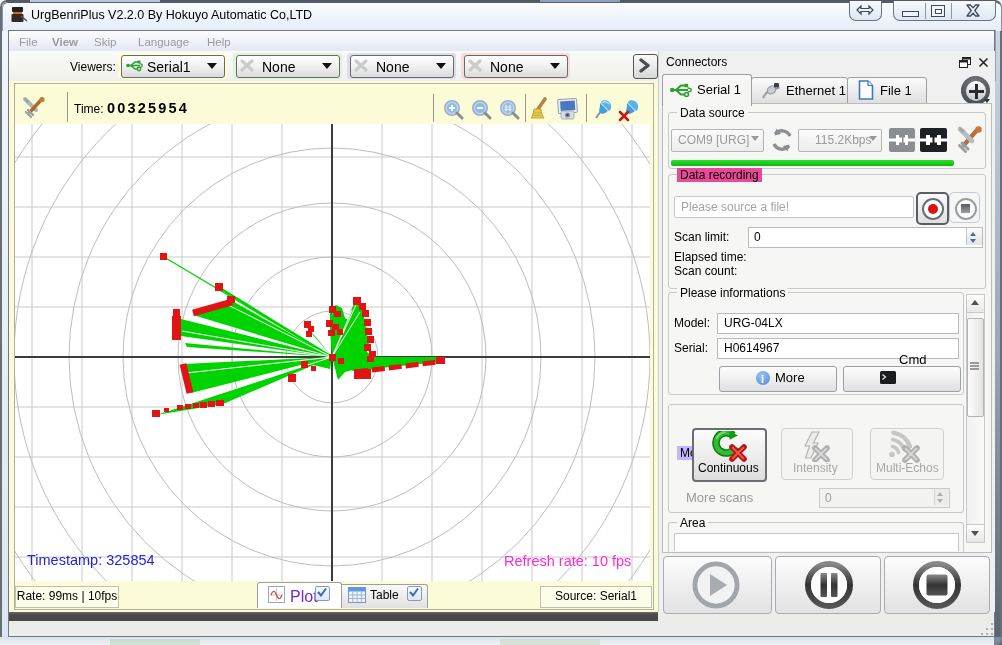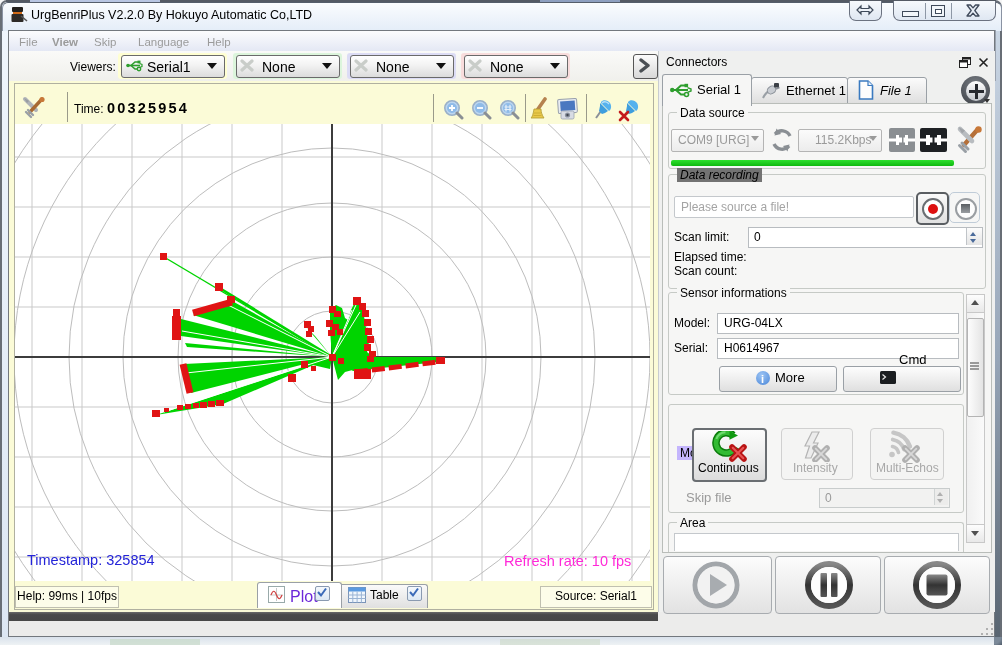--- a/index.html
+++ b/index.html
@@ -260,21 +260,21 @@
         <rect x="289" y="197" width="7" height="7"></rect>
         <rect x="293" y="202" width="6" height="6"></rect>
         <rect x="291" y="207" width="6" height="6"></rect>
 </g>
 
 <text x="12" y="441" font-size="14.5" fill="#2424d8" font-family="Liberation Sans">Timestamp: 325854</text>
 <text x="489" y="442" font-size="14.5" fill="#ff28d8" font-family="Liberation Sans">Refresh rate: 10 fps</text>
 </svg>
 </div>
 
-<div class="abs" style="left:15px;top:586px;width:102px;height:18px;background:#fdfde9;border:1px solid #c0c0b0;font-size:12px;color:#000;padding-top:2px;text-align:center;white-space:nowrap;">Help: 99ms | 10fps</div>
+<div class="abs" style="left:15px;top:586px;width:102px;height:18px;background:#fdfde9;border:1px solid #c0c0b0;font-size:12px;color:#000;padding-top:2px;text-align:center;white-space:nowrap;">Rate: 99ms | 10fps</div>
 <div class="abs" style="left:540px;top:586px;width:110px;height:18px;background:#fdfde9;border:1px solid #c0c0b0;font-size:12px;color:#000;padding-top:2px;text-align:center;">Source: Serial1</div>
 
 <div class="abs" style="left:339px;top:584px;width:87px;height:23px;background:linear-gradient(#fafafa,#e0e0e0);border:1px solid #9aa0a6;border-bottom:none;border-radius:3px 3px 0 0;"></div>
 <div class="abs" style="left:257px;top:582px;width:83px;height:25px;background:#ffffff;border:1px solid #9aa0a6;border-bottom:none;border-radius:3px 3px 0 0;"></div>
 <svg class="abs" style="left:268px;top:586px;" width="17" height="17" viewBox="0 0 17 17">
     <rect x="0.5" y="0.5" width="16" height="16" fill="#fff" stroke="#9aa" stroke-width="1"></rect>
     <path d="M2 9 H15 M8.5 2 V15" stroke="#c8c8c8" stroke-width="1"></path>
     <path d="M3 9 C5 4 6.5 4 8.5 9 C10.5 14 12 14 14 9" stroke="#d04040" stroke-width="1.2" fill="none"></path>
   </svg>
 <div class="abs" style="left:290px;top:588px;font-size:16px;color:#6d28d9;">Plot</div>
@@ -345,21 +345,21 @@
     <path d="M2 15 C4 11 6 9 8 8" stroke="#9aa0a6" stroke-width="2" fill="none"></path>
     <ellipse cx="10.5" cy="7" rx="4.5" ry="3.6" fill="#c8ccd2" stroke="#8a9098" stroke-width="1" transform="rotate(-35 10.5 7)"></ellipse>
     <path d="M13 3.5 L16 1 M15 6 L18.5 4.5" stroke="#8a9098" stroke-width="1.4"></path>
     <rect x="13" y="0" width="5" height="4.5" rx="1" fill="#3a3f46"></rect>
   </svg>
 <div class="abs" style="left:786px;top:83px;font-size:13px;color:#000;text-align:right;">Ethernet 1</div>
 <svg class="abs" style="left:858px;top:80px;" width="16" height="20" viewBox="0 0 16 20">
     <path d="M1.5 1 H10 L14.5 5.5 V19 H1.5 Z" fill="#fdfdfd" stroke="#3a7ac0" stroke-width="1.6"></path>
     <path d="M10 1 L10 5.5 L14.5 5.5" fill="#e8f0fa" stroke="#3a7ac0" stroke-width="1.2"></path>
   </svg>
-<div class="abs" style="left:880px;top:83px;font-size:13px;color:#000;font-style:italic;">File 1</div>
+<div class="abs" style="left:880px;top:83px;font-size:13px;color:#000;">File 1</div>
 
 <div class="abs" style="left:961px;top:76px;width:29px;height:29px;border-radius:50%;background:radial-gradient(circle at 50% 30%,#797e85,#3a3e44);"></div>
 <div class="abs" style="left:965.5px;top:80.5px;width:20px;height:20px;border-radius:50%;background:linear-gradient(#ffffff,#c2c6cb);"></div>
 <div class="abs" style="left:968.5px;top:89.5px;width:15px;height:3px;background:#26292e;"></div>
 <div class="abs" style="left:974.5px;top:83.5px;width:3px;height:15px;background:#26292e;"></div>
 <div class="abs" style="left:984px;top:99px;width:0;height:0;border-left:3.5px solid transparent;border-right:3.5px solid transparent;border-top:4.5px solid #333;"></div>
 
 <div class="abs" style="left:662px;top:103px;width:328px;height:448px;background:#f6f6f5;border:1px solid #b9bdb9;"></div>
 
 <div class="abs gb" style="left:668px;top:112px;width:316px;height:55px;background:#f6f6f5;"></div>
@@ -398,42 +398,42 @@
 <svg class="abs" style="left:956px;top:125px;" width="28" height="29" viewBox="0 0 28 29">
 <path d="M22 4 L8 20" stroke="#b5703a" stroke-width="4.4" stroke-linecap="round"></path>
 <path d="M6 18 L12 24 M3.5 20.5 L9.5 26.5" stroke="#9aa0a6" stroke-width="3" stroke-linecap="round"></path>
 <path d="M4 4 L16 16" stroke="#b8bcc0" stroke-width="4.6" stroke-linecap="round"></path>
 <path d="M2.5 2 L9 5.5 L6 8.5 Z" fill="#a0a4a8"></path>
 <circle cx="22.5" cy="4.5" r="3.2" fill="#c87838"></circle>
 </svg>
 <div class="abs" style="left:671px;top:160px;width:283px;height:6px;background:linear-gradient(#2ee02e,#0fb80f);border-radius:2px;"></div>
 
 <div class="abs gb" style="left:668px;top:174px;width:316px;height:113px;background:#f6f6f5;"></div>
-<div class="abs" style="left:677px;top:168px;background:#737373;padding:0 3px;font-size:12px;color:#000;font-style:italic;">Data recording</div>
+<div class="abs" style="left:677px;top:168px;background:#ec4899;padding:0 3px;font-size:12px;color:#000;">Data recording</div>
 <div class="abs" style="left:674px;top:196px;width:238px;height:20px;background:#fff;border:1px solid #c4c8cc;border-radius:2px;">
     <span style="position:absolute;left:6px;top:3px;font-size:12px;color:#a4a4a4;">Please source a file!</span>
   </div>
 <div class="abs" style="left:916px;top:192px;width:29px;height:29px;border:2px solid #5a5e62;border-radius:5px;background:linear-gradient(#fafafa,#e0e0e0);"></div>
 <div class="abs" style="left:921.5px;top:197.5px;width:18px;height:18px;border:2.6px solid #6a6e72;border-radius:50%;background:#fff;"></div>
 <div class="abs" style="left:927.5px;top:203.5px;width:10px;height:10px;border-radius:50%;background:#dd1111;"></div>
 <div class="abs" style="left:949px;top:192px;width:29px;height:29px;border:1px solid #c0ccd8;border-radius:5px;background:#f6f6f5;"></div>
 <div class="abs" style="left:954.5px;top:197.5px;width:18px;height:18px;border:2.6px solid #9a9ea2;border-radius:50%;background:#fdfdfd;"></div>
 <div class="abs" style="left:960.5px;top:203.5px;width:9px;height:9px;background:linear-gradient(#5a5e62,#9a9ea2);"></div>
 <div class="abs" style="left:674px;top:230px;font-size:12px;color:#000;">Scan limit:</div>
 <div class="abs" style="left:748px;top:227px;width:233px;height:19px;background:#fff;border:1px solid #b8bcc0;">
     <span style="position:absolute;left:5px;top:2px;font-size:12px;color:#000;">0</span>
   </div>
 <div class="abs" style="left:966px;top:228px;width:15px;height:17px;background:linear-gradient(#fcfcfc,#e4e4e4);border-left:1px solid #c0c4c8;"></div>
 <div class="abs" style="left:970px;top:232px;width:0;height:0;border-left:3.5px solid transparent;border-right:3.5px solid transparent;border-bottom:4.5px solid #4a6a9a;"></div>
 <div class="abs" style="left:970px;top:239px;width:0;height:0;border-left:3.5px solid transparent;border-right:3.5px solid transparent;border-top:4.5px solid #4a6a9a;"></div>
 <div class="abs" style="left:674px;top:250px;font-size:12px;color:#000;">Elapsed time:</div>
 <div class="abs" style="left:674px;top:264px;font-size:12px;color:#000;">Scan count:</div>
 
 <div class="abs gb" style="left:668px;top:292px;width:294px;height:101px;background:#f6f6f5;"></div>
-<div class="abs" style="left:677px;top:286px;background:#f6f6f5;padding:0 3px;font-size:12px;color:#000;">Sensor informations</div>
+<div class="abs" style="left:677px;top:286px;background:#f6f6f5;padding:0 3px;font-size:12px;color:#000;">Please informations</div>
 <div class="abs" style="left:674px;top:316px;font-size:12px;color:#000;">Model:</div>
 <div class="abs" style="left:717px;top:313px;width:240px;height:19px;background:#fff;border:1px solid #b8bcc0;">
     <span style="position:absolute;left:6px;top:2px;font-size:12px;color:#000;">URG-04LX</span>
   </div>
 <div class="abs" style="left:674px;top:341px;font-size:12px;color:#000;">Serial:</div>
 <div class="abs" style="left:717px;top:338px;width:240px;height:19px;background:#fff;border:1px solid #b8bcc0;">
     <span style="position:absolute;left:6px;top:2px;font-size:12px;color:#000;">H0614967</span>
   </div>
 <div class="abs btn" style="left:719px;top:366px;width:116px;height:24px;"></div>
 <div class="abs" style="left:756px;top:371px;width:14px;height:14px;border-radius:50%;background:radial-gradient(circle at 40% 30%,#9cc4f4,#4a86d8);"></div>
@@ -488,21 +488,21 @@
 <g stroke="#b0b0b0" stroke-width="5.6" stroke-linecap="round">
       <path d="M19 18 L31 30"></path>
       <path d="M31 18 L19 30"></path>
     </g>
 <g stroke="#d8d8d8" stroke-width="1.8" stroke-linecap="round">
       <path d="M19.7 18.7 L30.3 29.3"></path>
       <path d="M30.3 18.7 L19.7 29.3"></path>
     </g>
 </svg>
 <div class="abs" style="left:876px;top:461px;font-size:12px;color:#a8a8a8;">Multi-Echos</div>
-<div class="abs" style="left:686px;top:490px;font-size:13px;color:#9a9a9a;">Skip file</div>
+<div class="abs" style="left:686px;top:490px;font-size:13px;color:#9a9a9a;">More scans</div>
 <div class="abs" style="left:819px;top:488px;width:129px;height:18px;background:#f2f2f1;border:1px solid #c8cccc;">
     <span style="position:absolute;left:5px;top:2px;font-size:12px;color:#9a9a9a;">0</span>
   </div>
 <div class="abs" style="left:934px;top:489px;width:13px;height:16px;background:#ececeb;border-left:1px solid #d0d4d4;"></div>
 <div class="abs" style="left:937px;top:492px;width:0;height:0;border-left:3.5px solid transparent;border-right:3.5px solid transparent;border-bottom:4px solid #b0b0b0;"></div>
 <div class="abs" style="left:937px;top:499px;width:0;height:0;border-left:3.5px solid transparent;border-right:3.5px solid transparent;border-top:4px solid #b0b0b0;"></div>
 
 <div class="abs" style="left:668px;top:522px;width:294px;height:29px;border:1px solid #c6cac6;border-bottom:none;border-radius:3px 3px 0 0;background:#f6f6f5;"></div>
 <div class="abs" style="left:677px;top:516px;background:#f6f6f5;padding:0 3px;font-size:12px;color:#000;">Area</div>
 <div class="abs" style="left:674px;top:533px;width:283px;height:17px;background:#fff;border:1px solid #c4c8cc;border-bottom:none;"></div>

